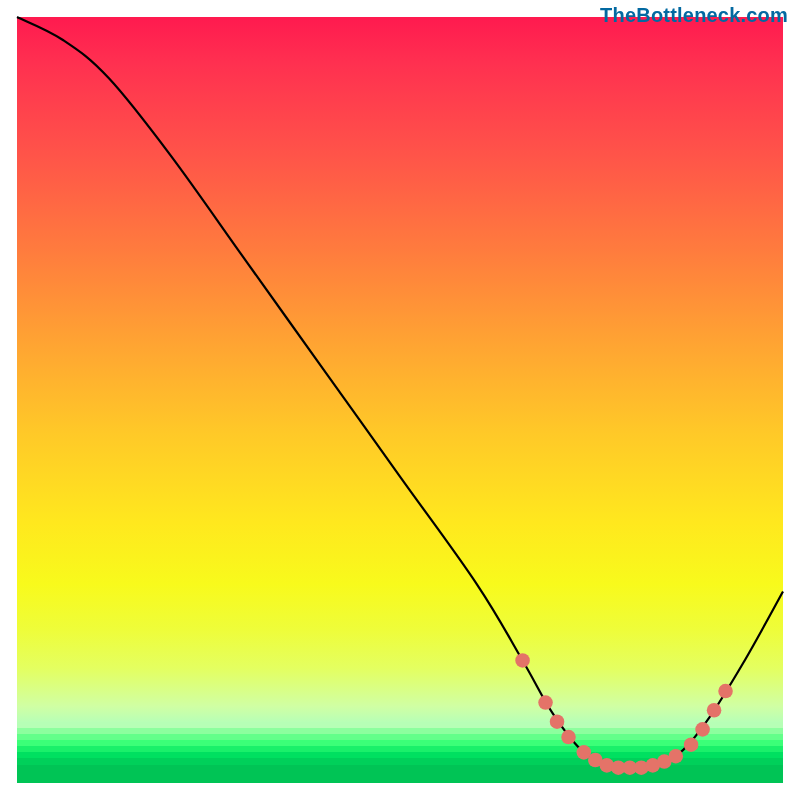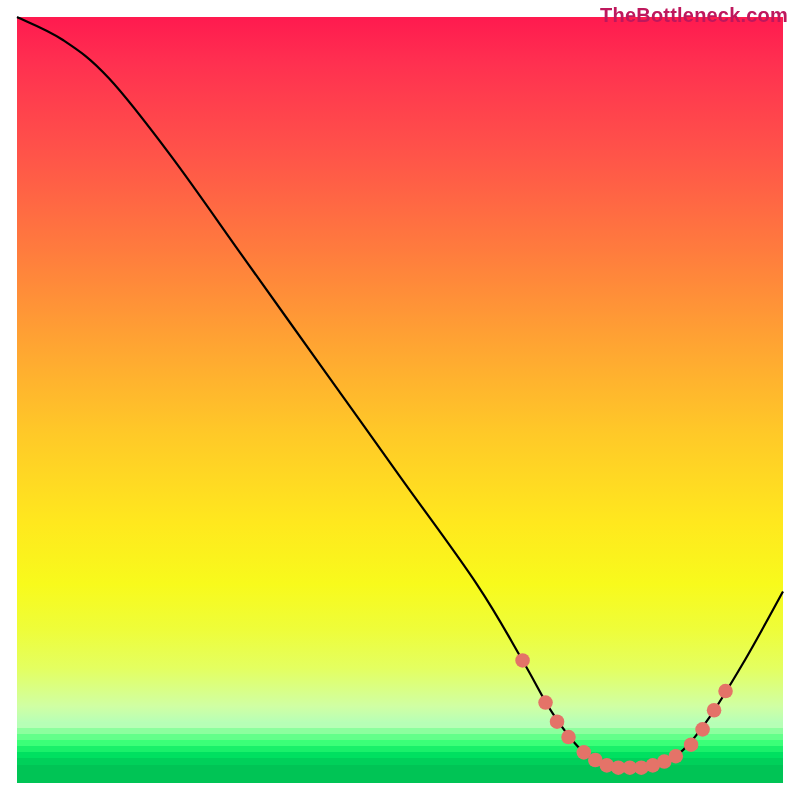--- a/index.html
+++ b/index.html
@@ -10,21 +10,21 @@
     background: #fff;
     font-family: Arial, sans-serif;
     overflow: hidden;
   }
   .attribution {
     position: absolute;
     top: 4px;
     right: 12px;
     font-size: 20px;
     font-weight: bold;
-    color: #be185d;
+    color: #0369a1;
     letter-spacing: 0.2px;
     z-index: 10;
     text-align: right;
   }
   .chart-area {
     position: absolute;
     left: 17px;
     top: 17px;
     width: 766px;
     height: 766px;

